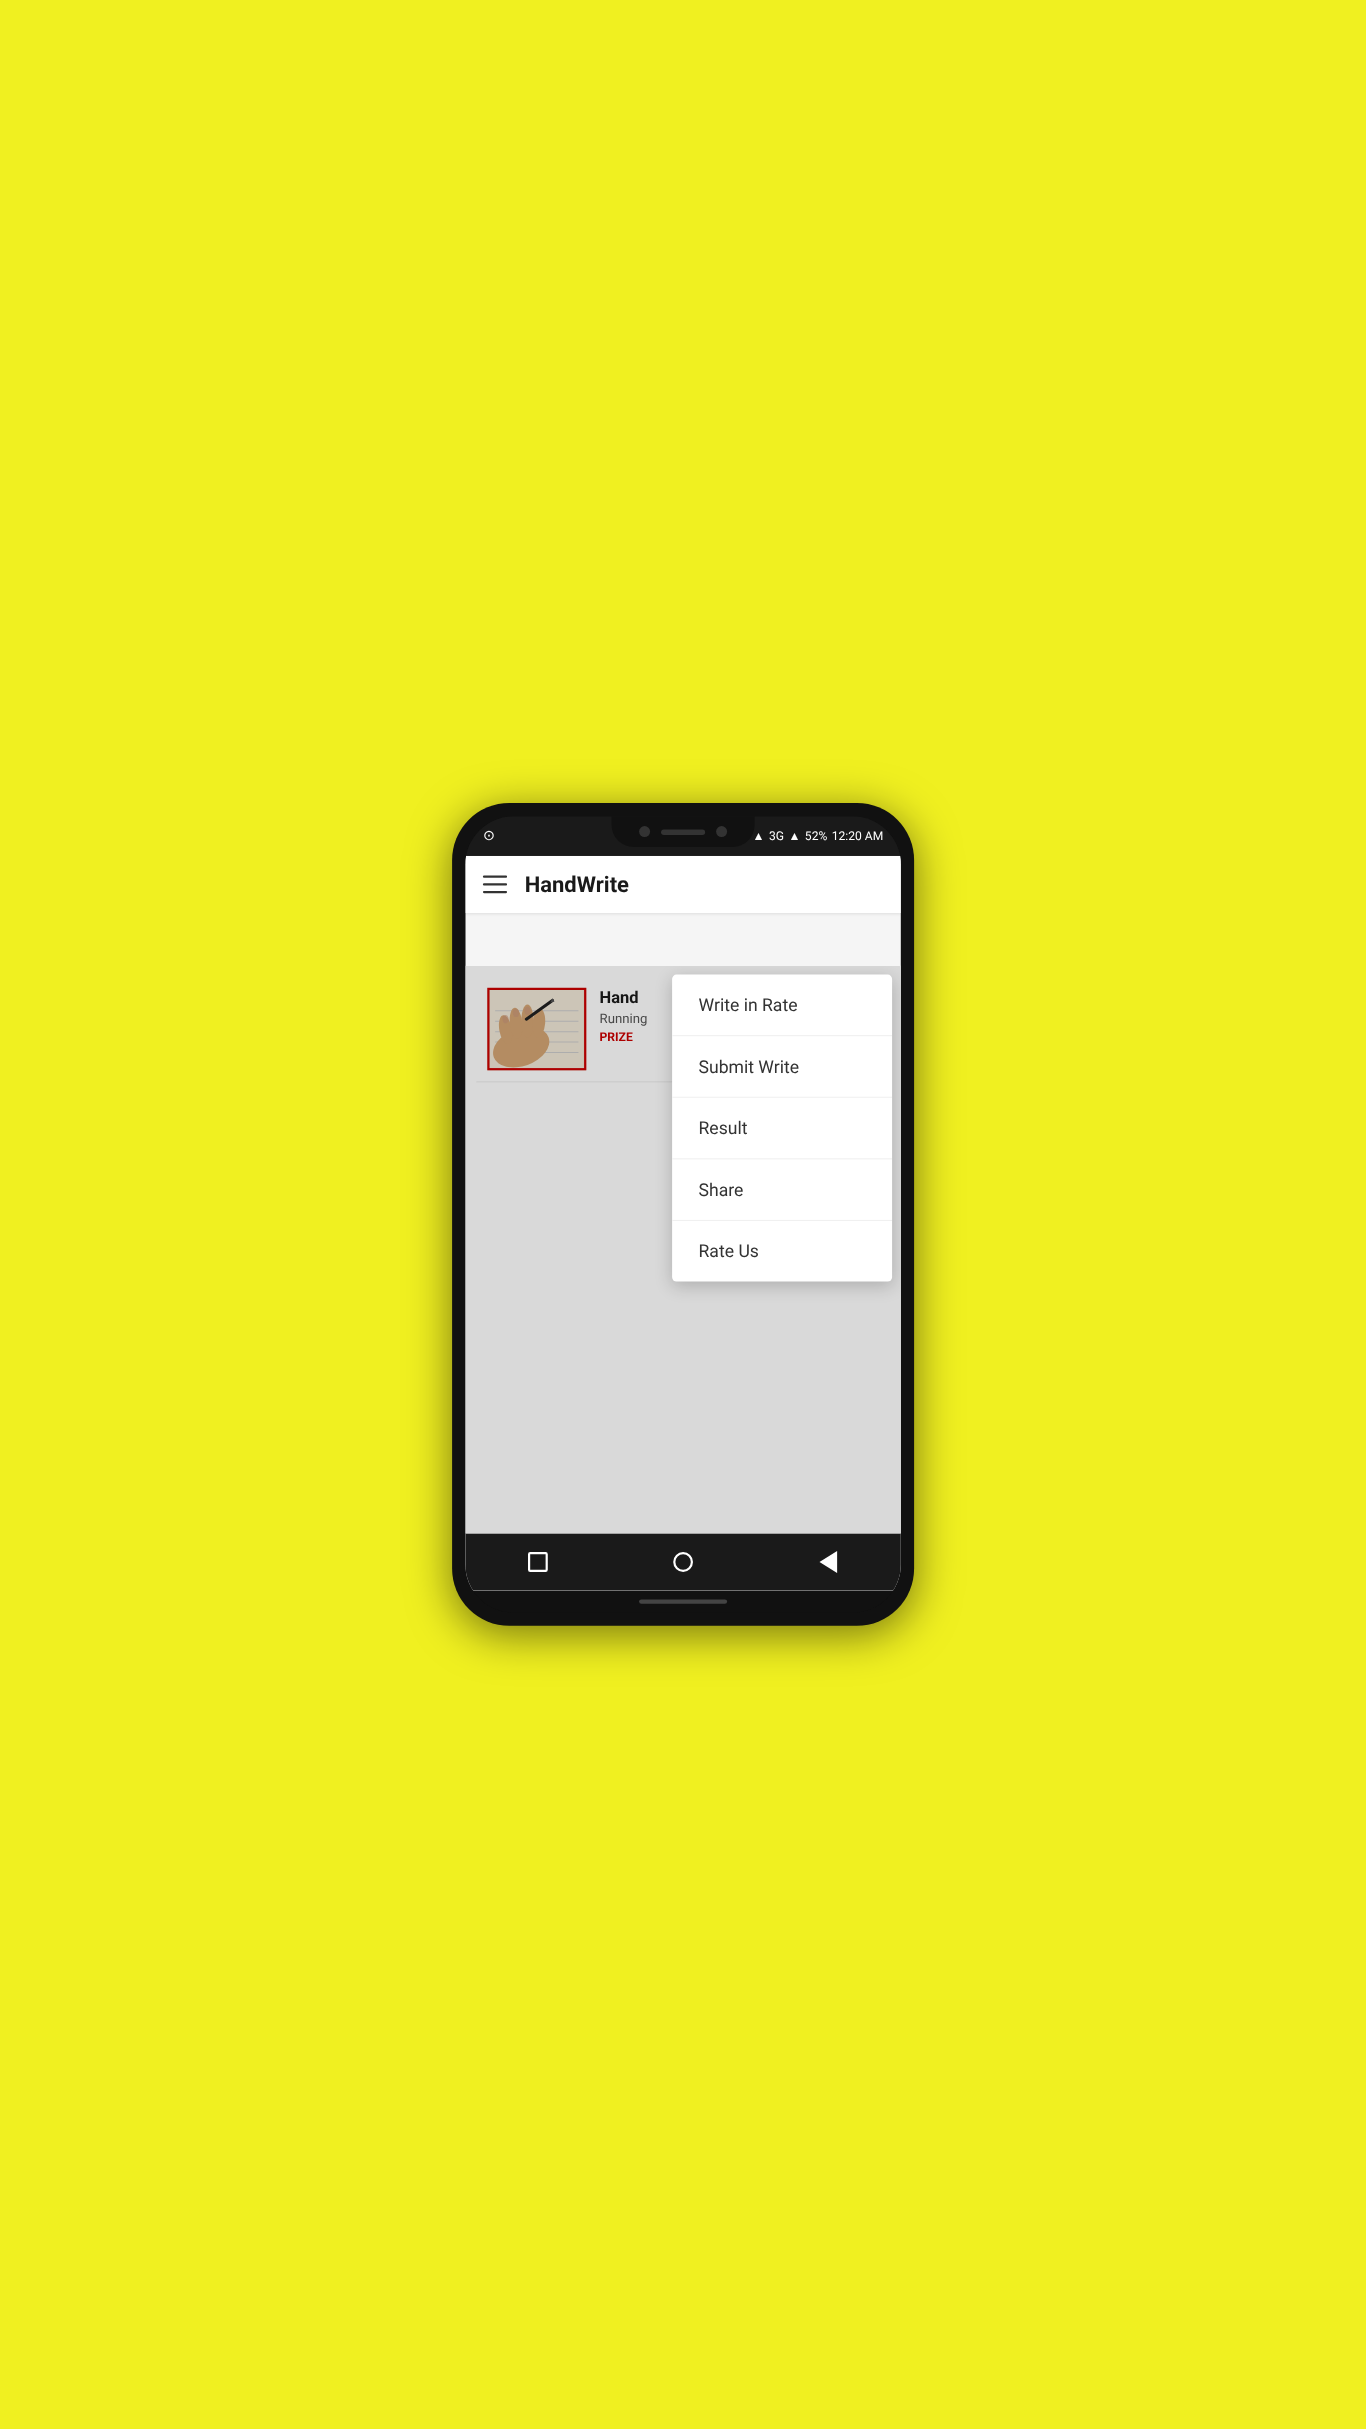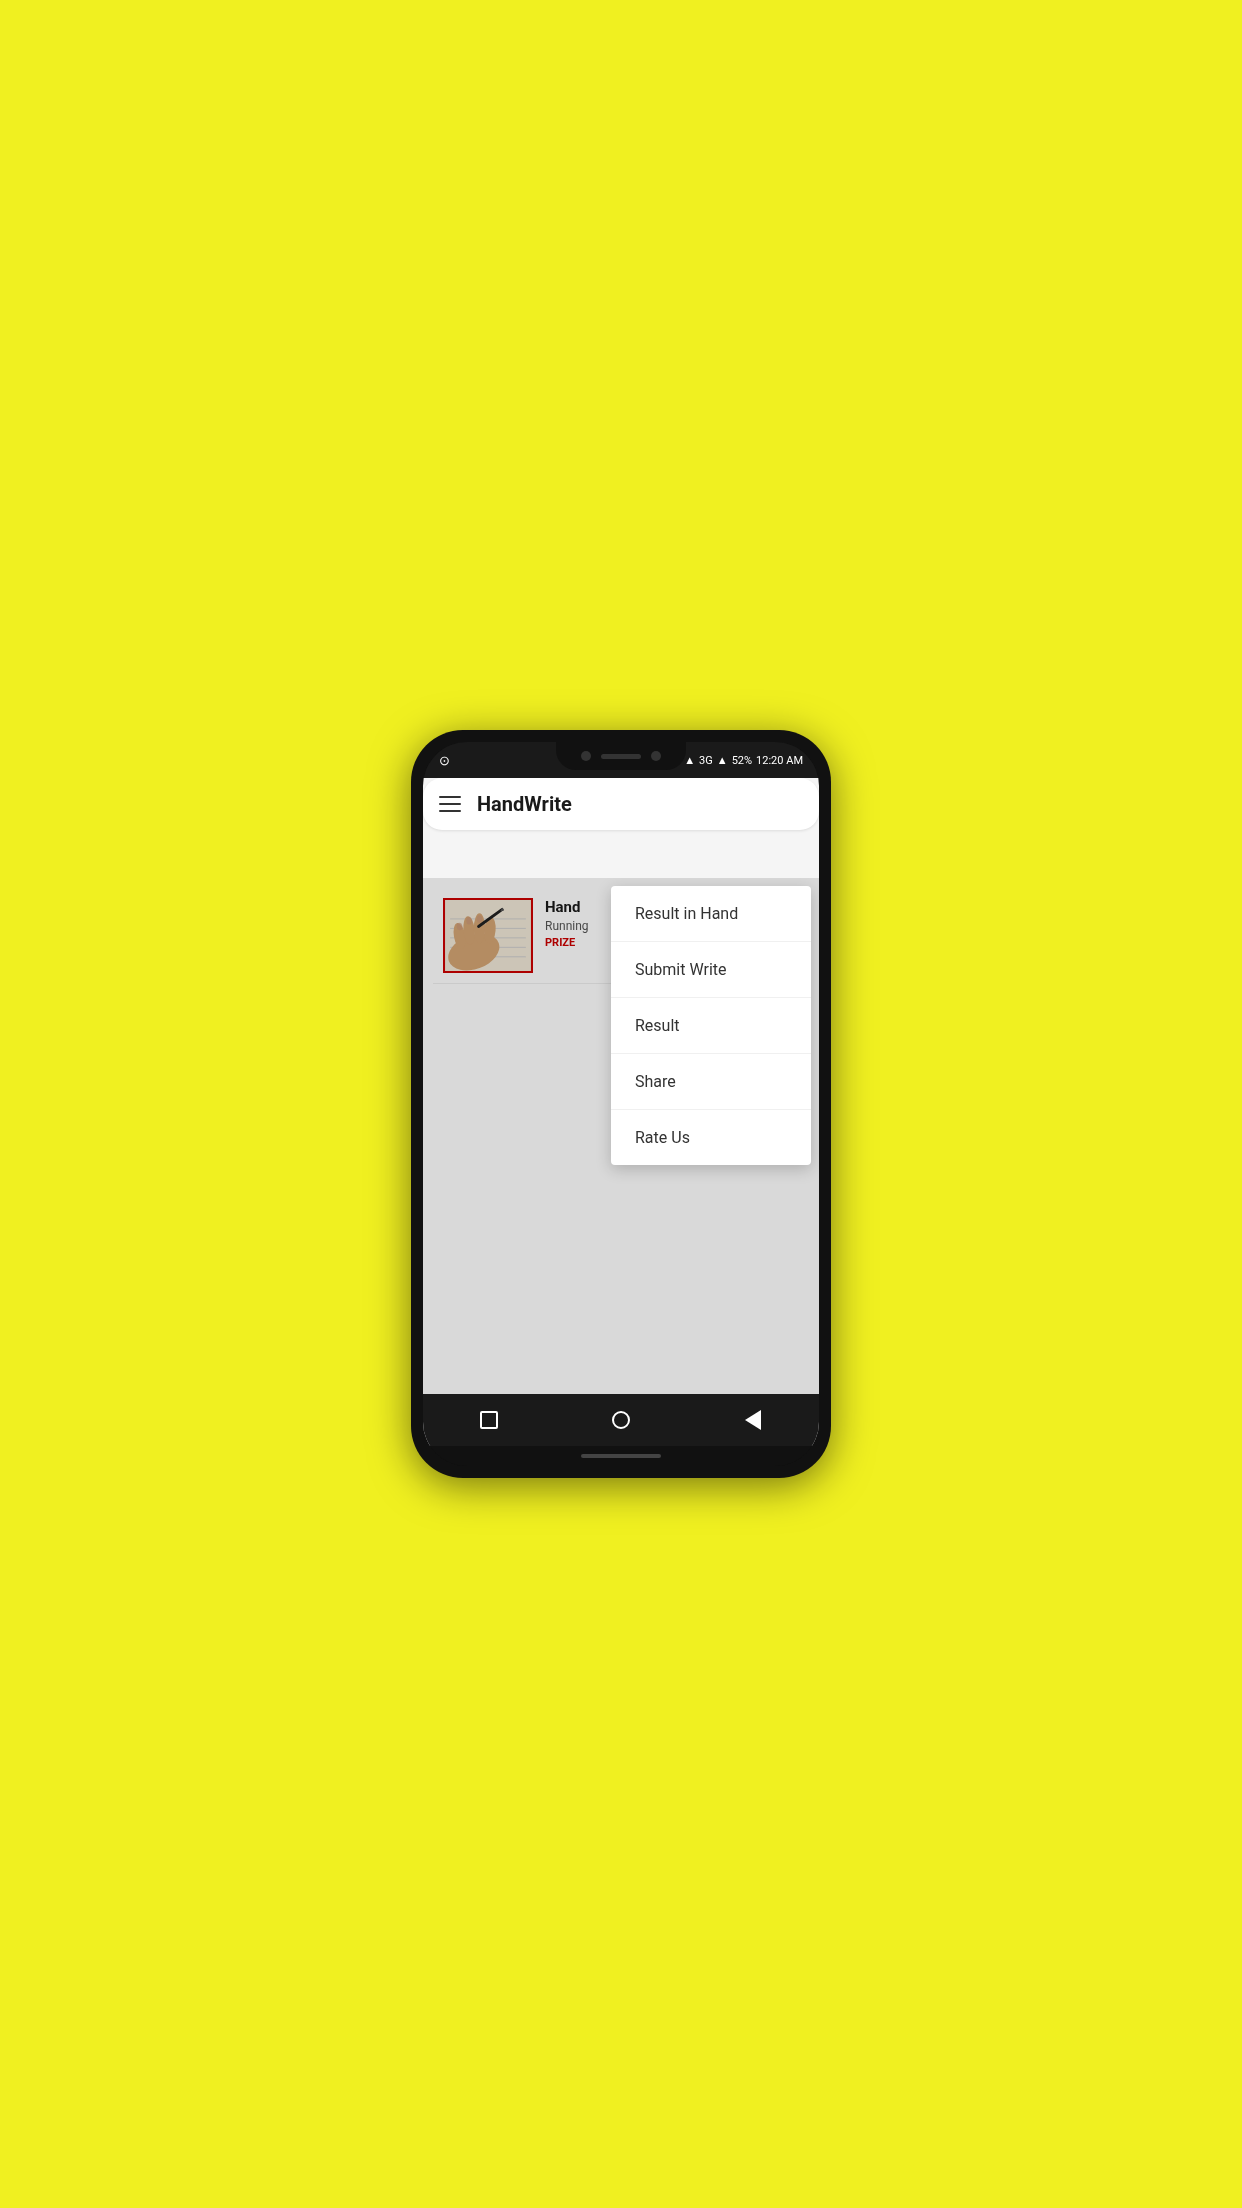--- a/index.html
+++ b/index.html
@@ -107,21 +107,20 @@
     .app-toolbar {
       background: white;
       height: 52px;
       display: flex;
       align-items: center;
       padding: 0 16px;
       gap: 16px;
       box-shadow: 0 1px 3px rgba(0,0,0,0.1);
       flex-shrink: 0;
       z-index: 5;
-      border-radius: 19px;
     }
 
     .hamburger-icon {
       display: flex;
       flex-direction: column;
       gap: 5px;
       cursor: pointer;
     }
     .hamburger-line {
       width: 22px;
@@ -360,21 +359,21 @@
           <div class="card-info">
             <div class="card-title">Hand</div>
             <div class="card-subtitle">Running</div>
             <div class="card-badge">PRIZE</div>
           </div>
         </div>
 
         <div class="dropdown-overlay"></div>
 
         <div class="dropdown-menu">
-          <div class="dropdown-item">Result in Hand</div>
+          <div class="dropdown-item">Write in Rate</div>
           <div class="dropdown-item">Submit Write</div>
           <div class="dropdown-item">Result</div>
           <div class="dropdown-item">Share</div>
           <div class="dropdown-item">Rate Us</div>
         </div>
 
       </div>
 
       <div class="nav-bar">
         <div class="nav-btn">

